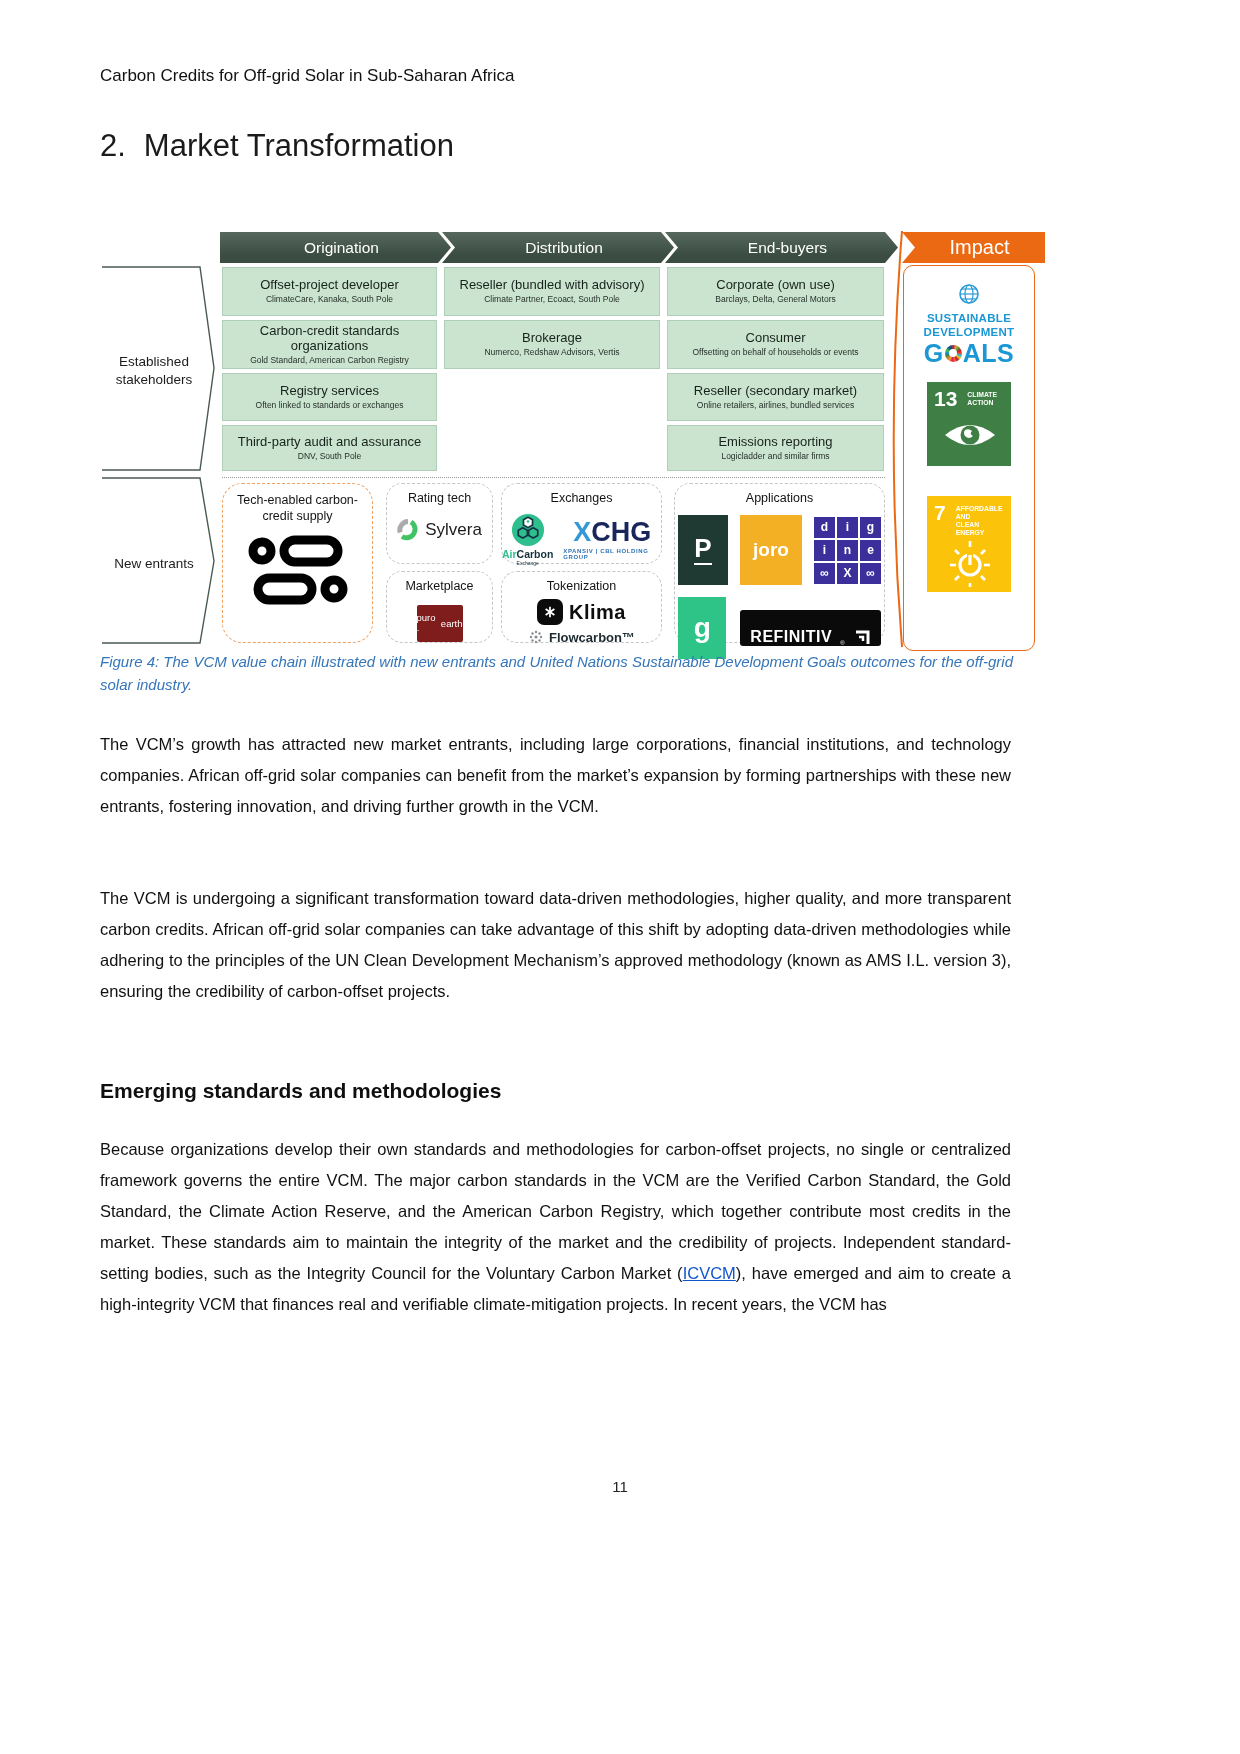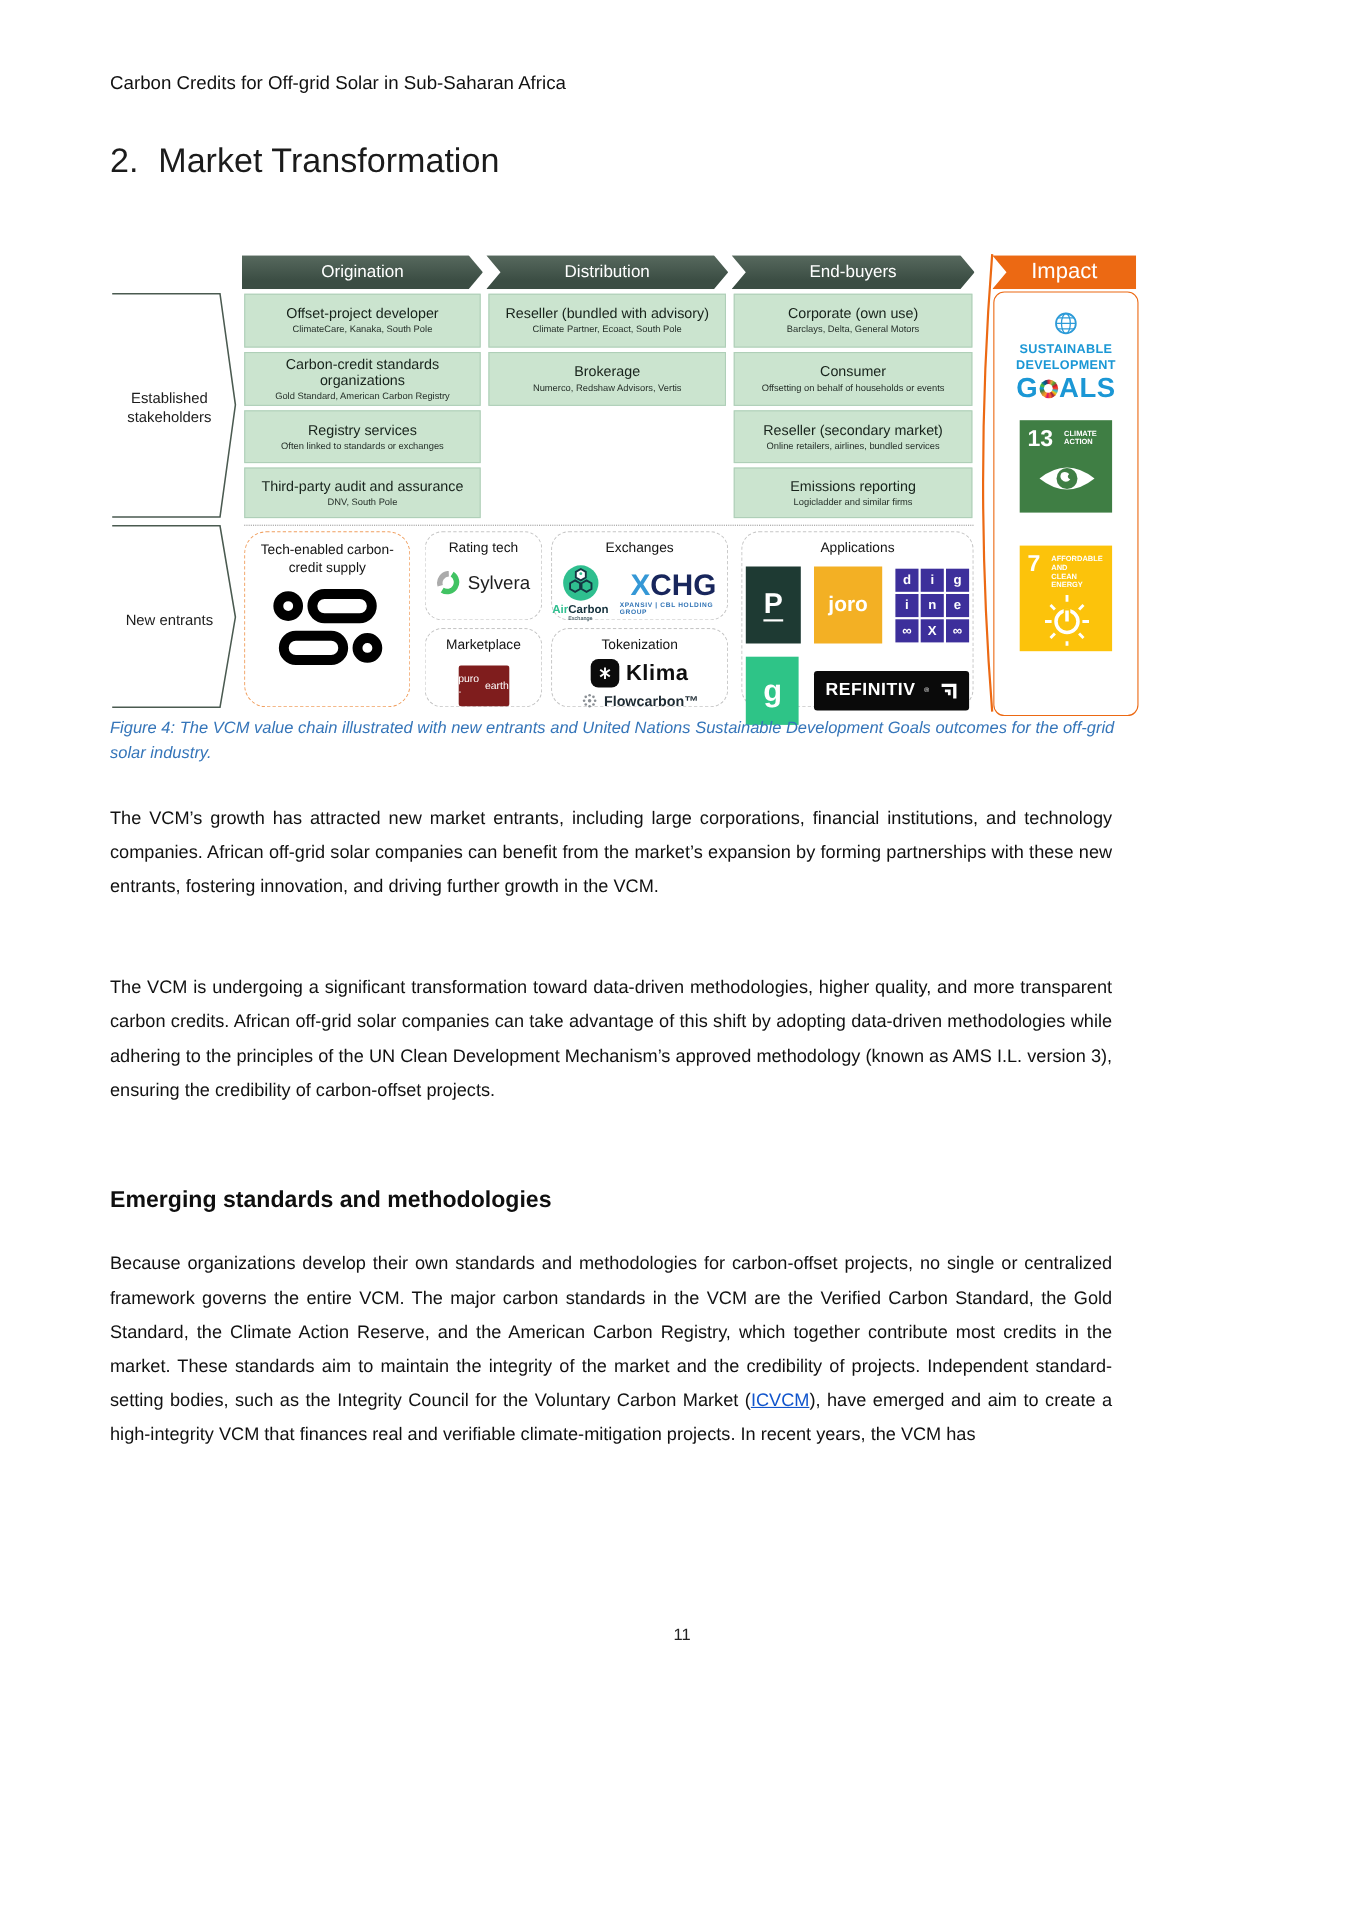--- a/index.html
+++ b/index.html
@@ -6,21 +6,21 @@
   .page{position:relative;width:1240px;height:1754px;background:#fff;
         font-family:"Liberation Sans", sans-serif;color:#1a1a1a;overflow:hidden;}
   .running-head{position:absolute;left:100px;top:66px;font-size:17px;color:#111;}
   .h1{position:absolute;left:100px;top:128px;font-size:31px;font-weight:400;color:#1b1b1b;}
   .h1 .no{margin-right:18px;}
 
   
   .figure{position:absolute;left:100px;top:225px;width:1040px;height:426px;font-family:"Liberation Sans",sans-serif;}
   .stage{position:absolute;top:7px;height:31px;color:#fff;font-size:15.5px;
          display:flex;align-items:center;justify-content:center;
-         background:linear-gradient(180deg,#57695e 0%,#3b4d43 75%);}
+         background:linear-gradient(180deg,#57695e 0%,#3b4d43 75%);padding-left:12px;}
   .stage.first{clip-path:polygon(0 0,calc(100% - 13px) 0,100% 50%,calc(100% - 13px) 100%,0 100%);}
   .stage.mid{clip-path:polygon(0 0,calc(100% - 13px) 0,100% 50%,calc(100% - 13px) 100%,0 100%,13px 50%);}
   .stage.impact{clip-path:polygon(0 0,100% 0,100% 100%,0 100%,13px 50%);
                 background:#EC6913;font-size:20px;}
   .gbox{position:absolute;background:#CBE4CF;border:1px solid #AFCFB8;box-sizing:border-box;
         display:flex;flex-direction:column;align-items:center;justify-content:center;
         text-align:center;padding:2px 8px;}
   .gbox .t{font-size:13px;color:#17221B;line-height:1.15;}
   .gbox .s{font-size:8.5px;color:#26302A;margin-top:2px;line-height:1.1;}
   .bracket-label{position:absolute;left:0;width:108px;text-align:center;font-size:13.5px;color:#1c1c1c;line-height:1.35;}
@@ -53,21 +53,21 @@
   .flowtext{font-size:13px;font-weight:600;color:#1D2A32;}
   .apps-grid{display:flex;gap:12px;margin-top:10px;align-items:center;}
   .apps-grid2{display:flex;gap:14px;margin-top:12px;align-items:center;}
   .tile{display:flex;align-items:center;justify-content:center;color:#fff;}
   .pachama{width:50px;height:70px;background:#1E3A33;}
   .pachama span{font-size:26px;font-weight:700;border-bottom:2.5px solid #fff;line-height:1.05;}
   .joro{width:62px;height:70px;background:#F3B024;font-size:19px;font-weight:700;}
   .diginex{display:grid;grid-template-columns:repeat(3,21px);grid-auto-rows:21px;gap:2px;}
   .diginex div{background:#3D2F9B;color:#fff;font-size:12px;font-weight:700;display:flex;align-items:center;justify-content:center;}
   .greenly{width:48px;height:62px;background:#2EC487;font-size:28px;font-weight:700;}
-  .refinitiv{height:36px;background:#0a0a0a;border-radius:3px;display:flex;align-items:center;gap:8px;padding:0 10px;}
+  .refinitiv{height:36px;background:#0a0a0a;border-radius:3px;display:flex;align-items:flex-end;gap:8px;padding:0 10px;}
   .refinitiv .txt{color:#fff;font-size:16px;font-weight:800;letter-spacing:0.5px;}
   .refinitiv sup{color:#fff;font-size:6px;}
 
   
   .impact-panel{position:absolute;left:803px;top:40px;width:132px;height:386px;
                 border:1.5px solid #EC6913;border-radius:10px;box-sizing:border-box;
                 display:flex;flex-direction:column;align-items:center;background:#fff;}
   .sdgword{font-size:11.5px;font-weight:800;color:#1B97D5;letter-spacing:0.3px;line-height:1.25;}
   .goalsrow{display:flex;align-items:center;font-weight:800;font-size:25px;color:#1B97D5;line-height:1;margin-top:1px;letter-spacing:0.5px;}
   .goal-ring{width:17px;height:17px;border-radius:50%;margin:0 1px;

